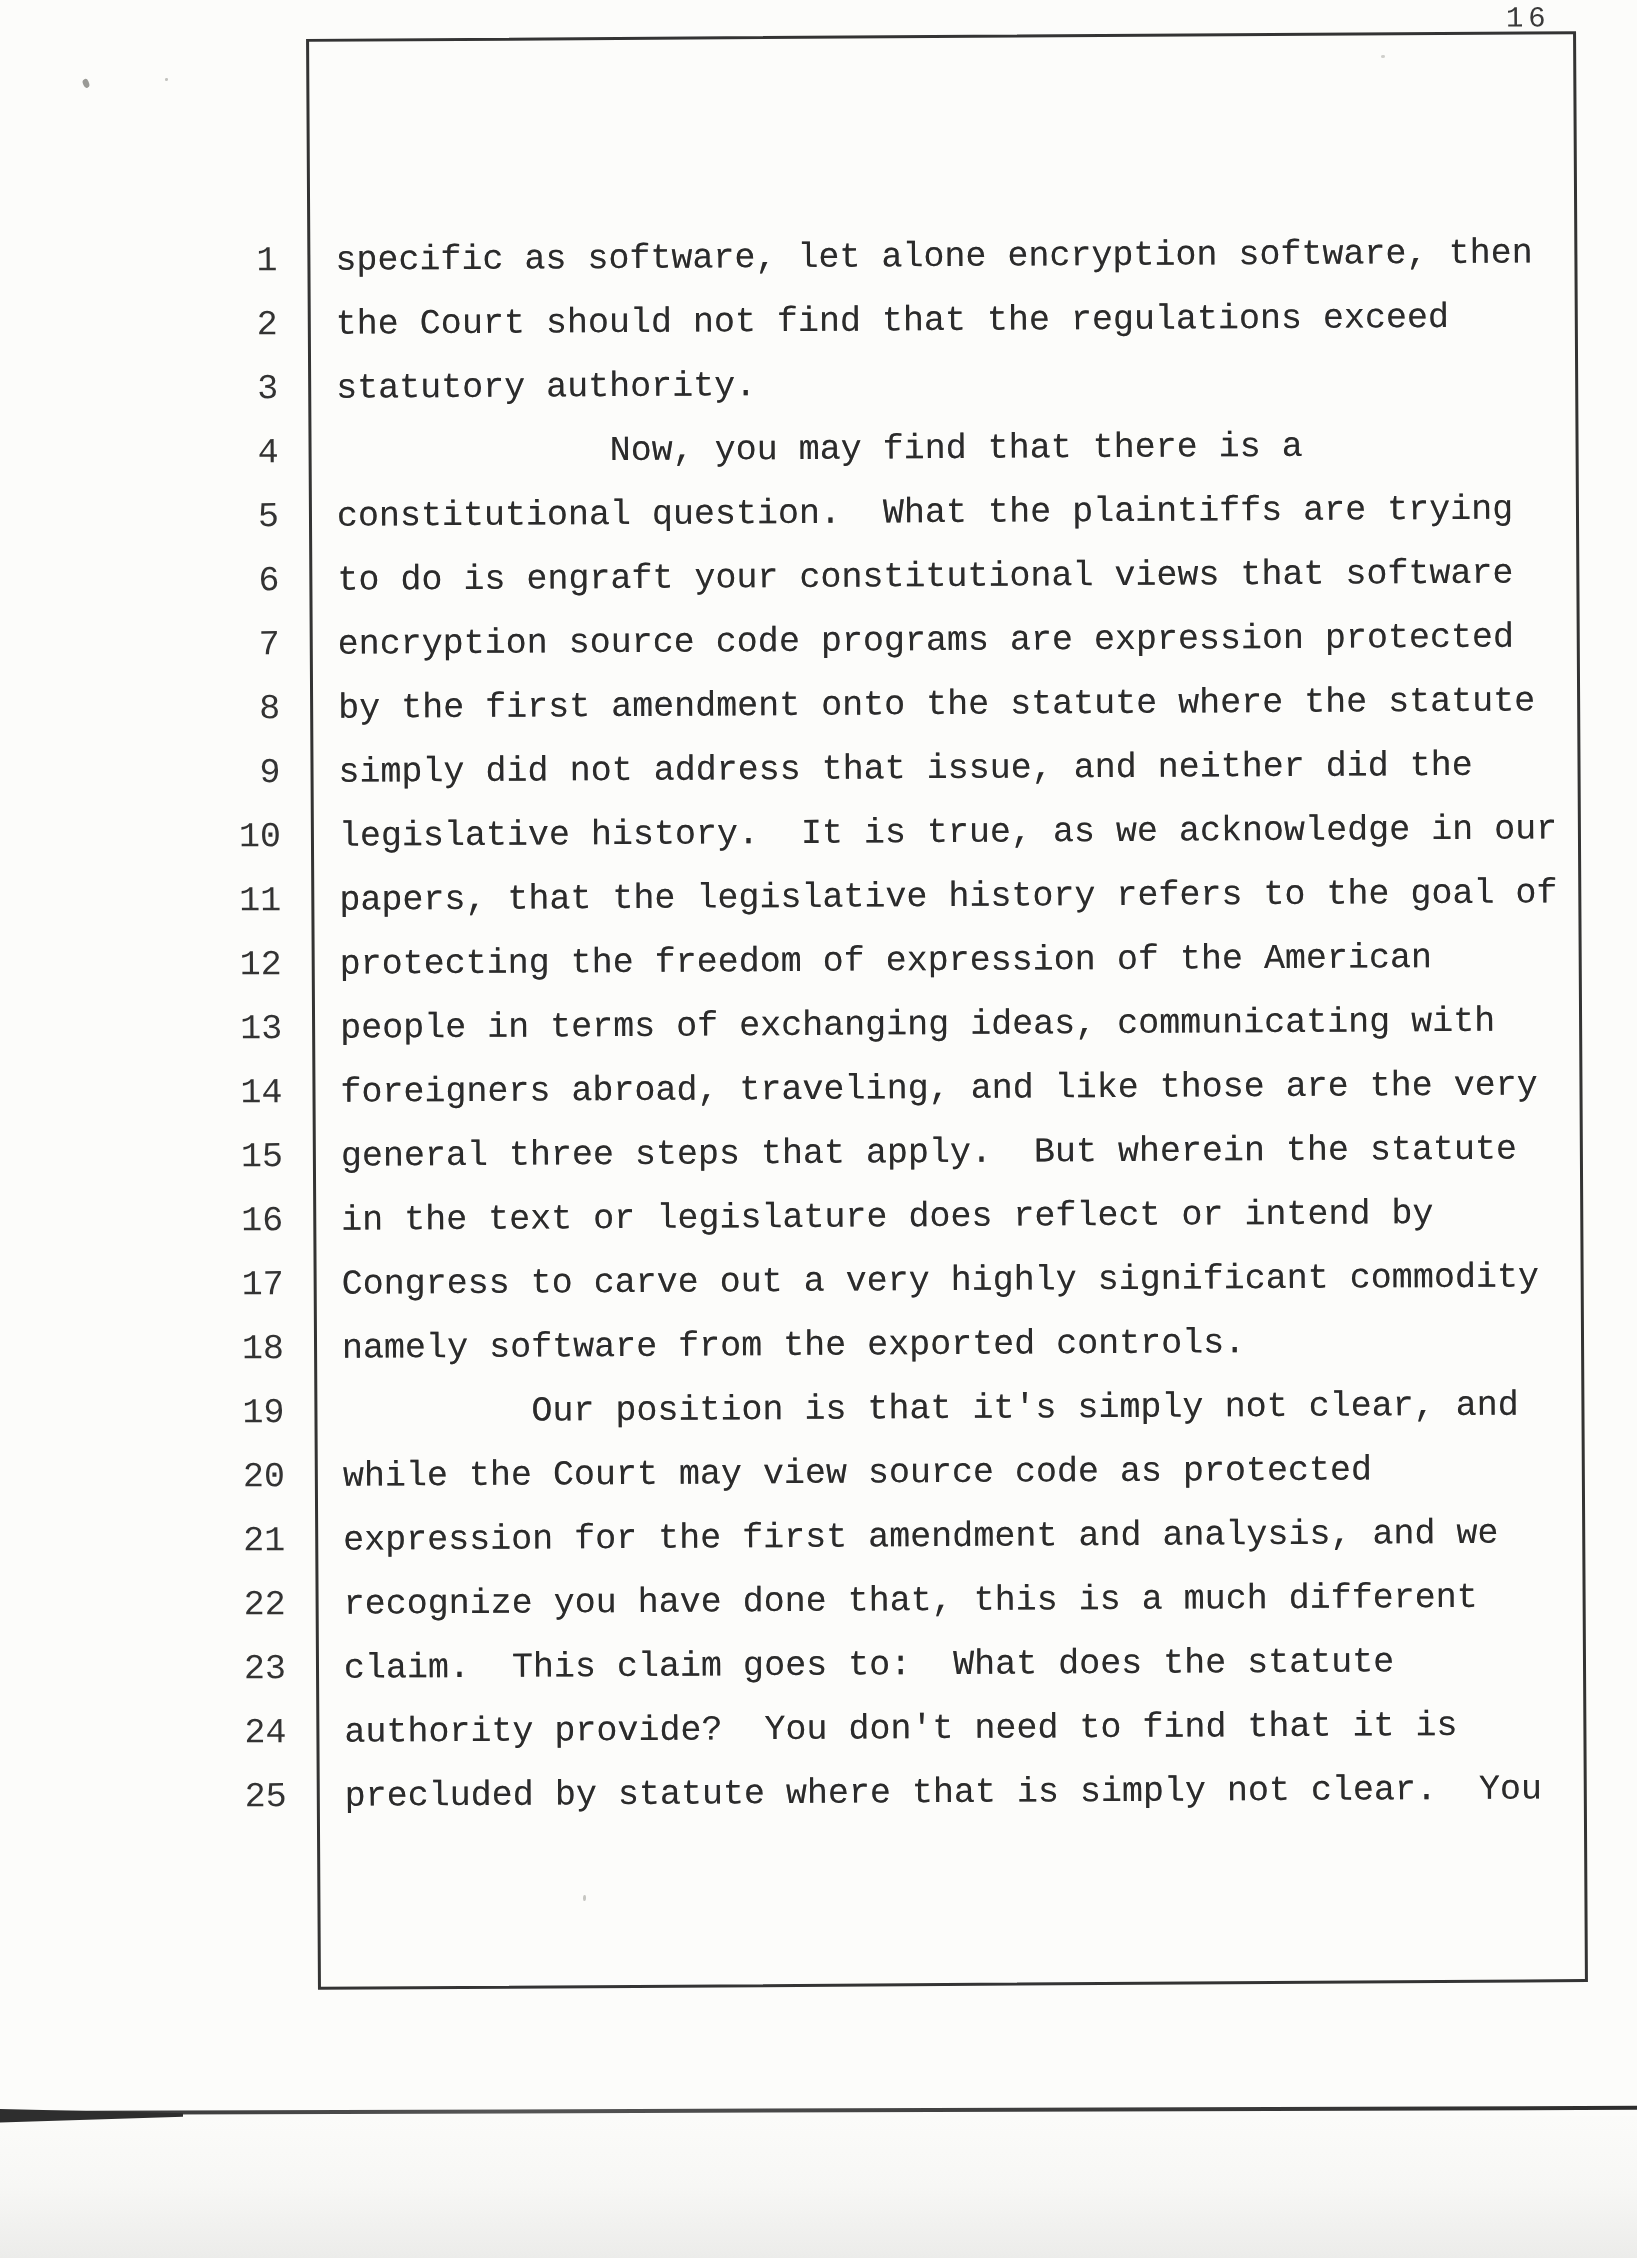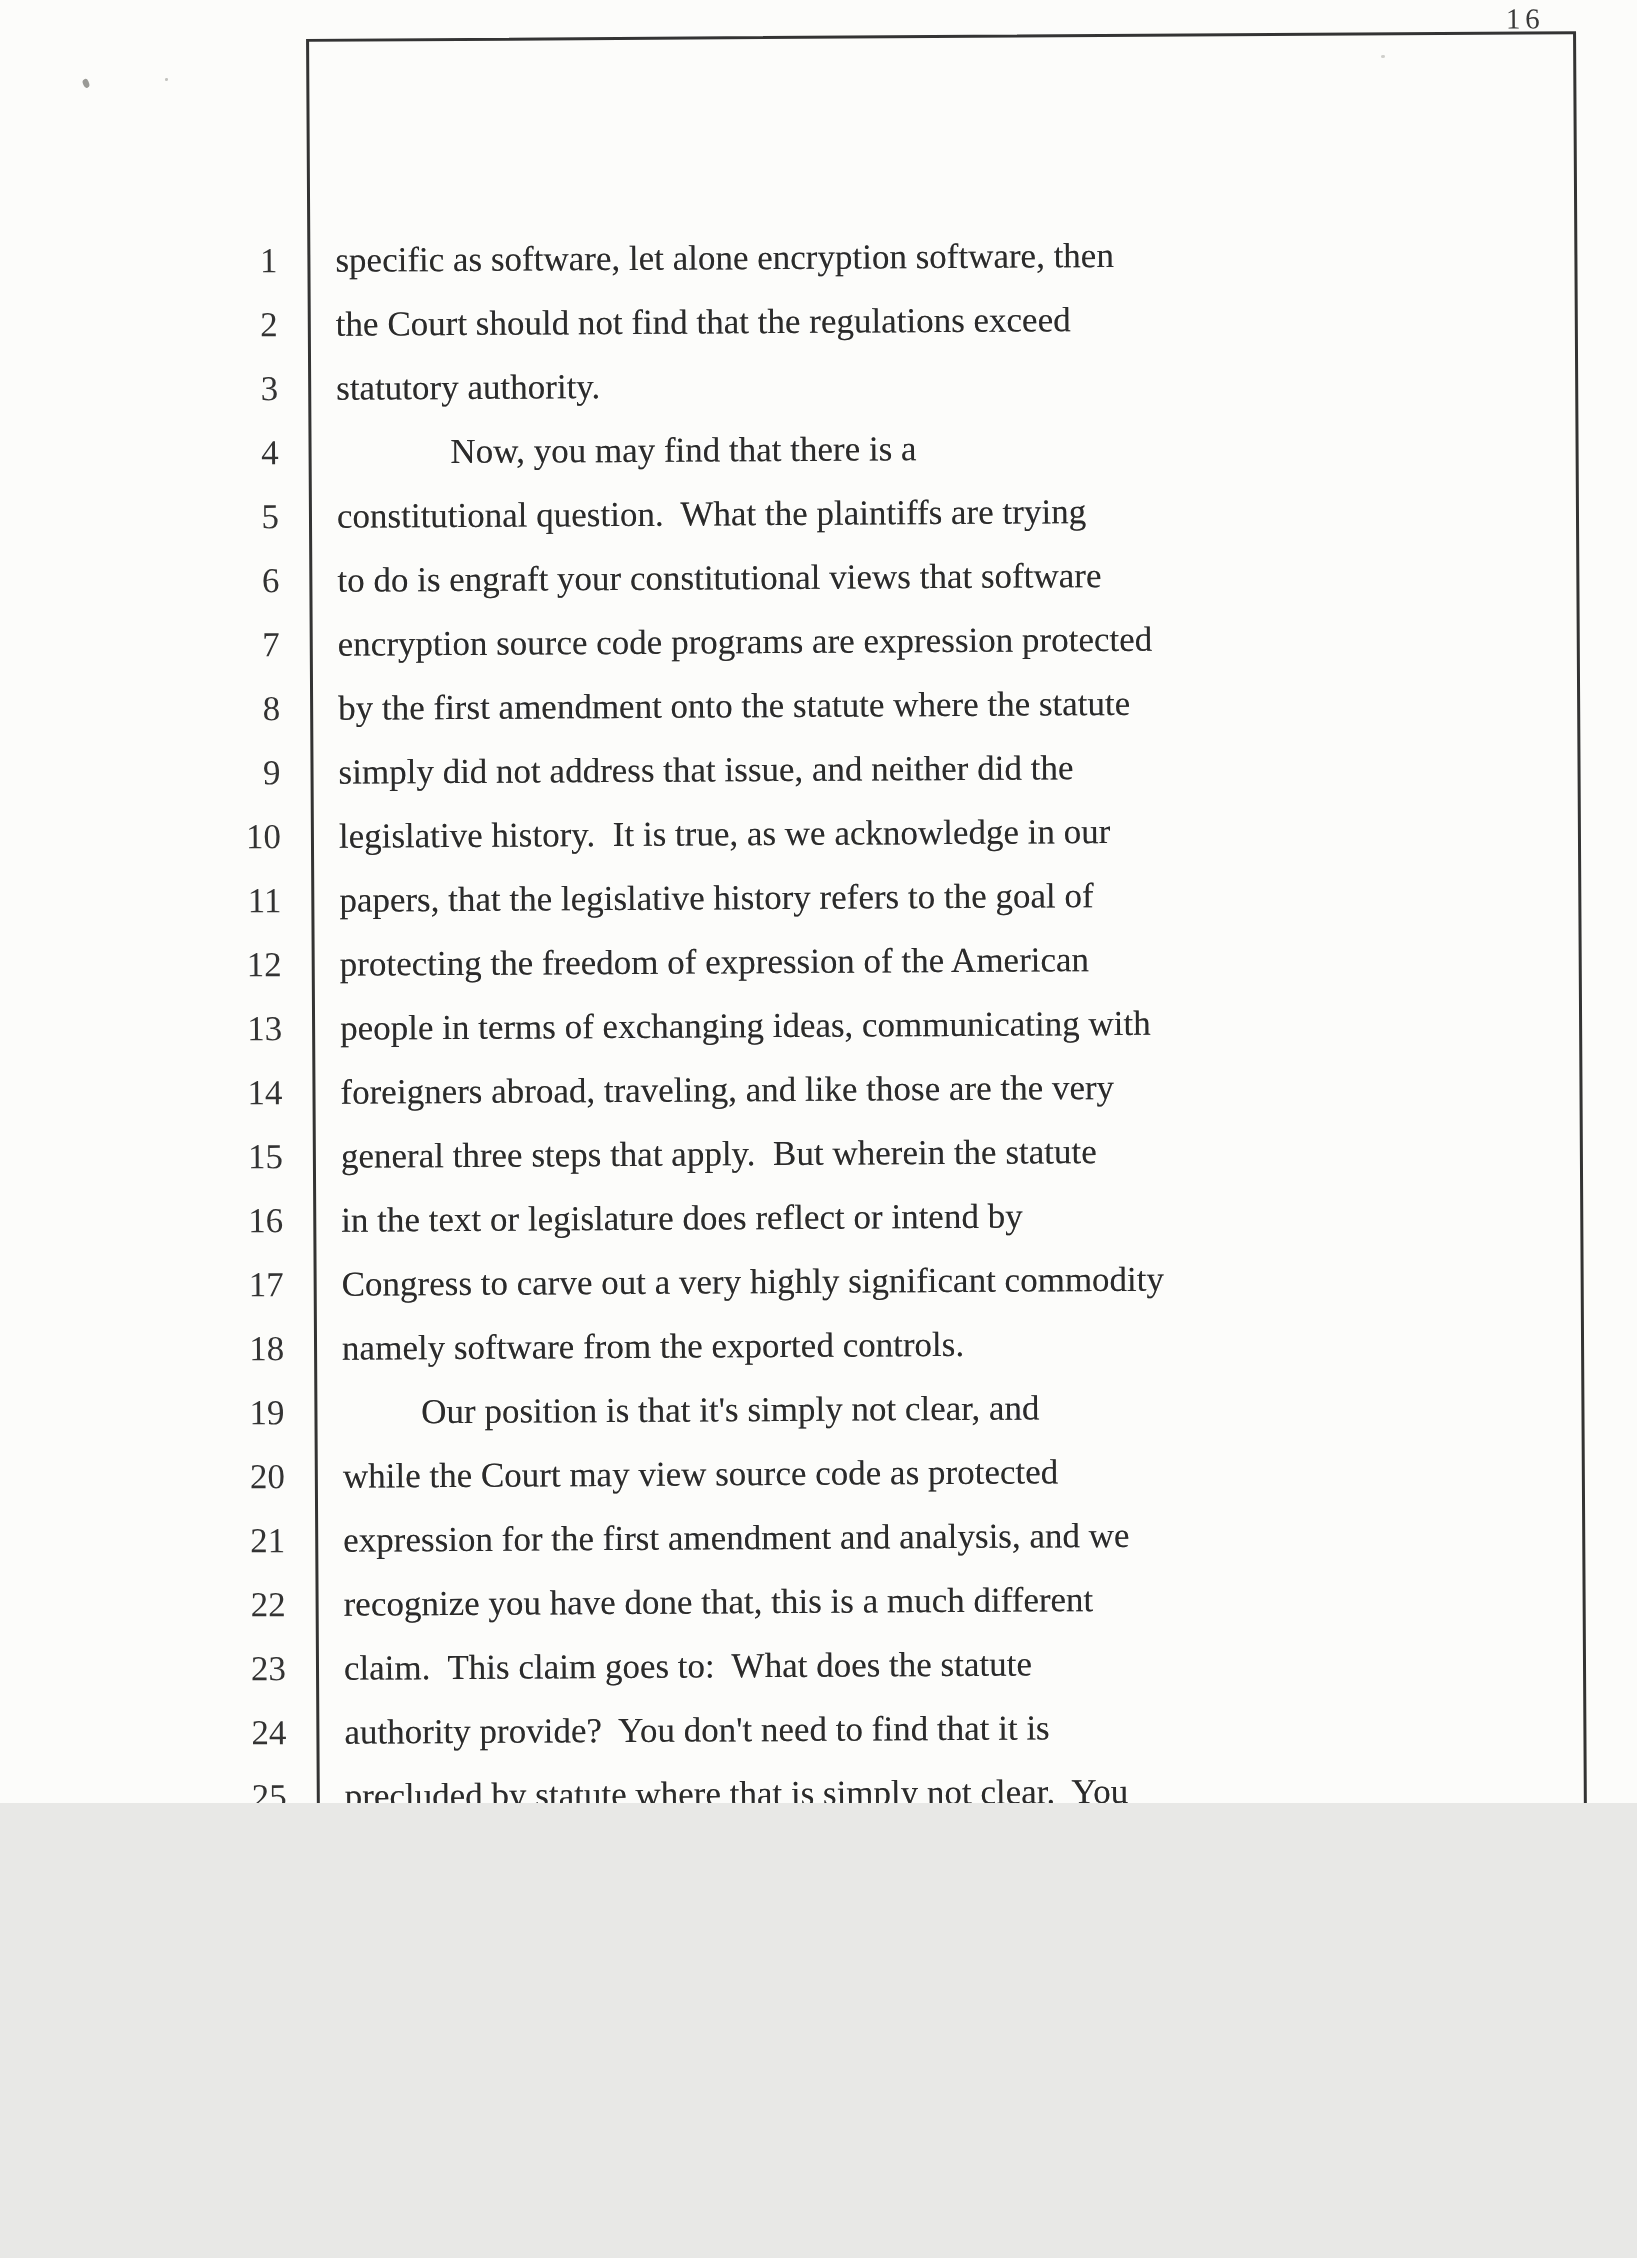--- a/index.html
+++ b/index.html
@@ -3,24 +3,24 @@
 <meta charset="utf-8">
 <style>
   html, body {
     margin: 0;
     padding: 0;
     background: #e8e8e6;
   }
   .sheet {
     position: relative;
     width: 1638px;
-    height: 1803px;
+    height: 2258px;
     background: #fcfcfa;
     overflow: hidden;
-    font-family: Liberation Serif, serif;
+    font-family: Liberation Mono, monospace;
     color: #2b2b2b;
   }
   
   .content {
     position: absolute;
     left: 0; top: 0;
     width: 1638px; height: 2258px;
     transform: rotate(-0.35deg);
     transform-origin: 946px 1010px;
   }

